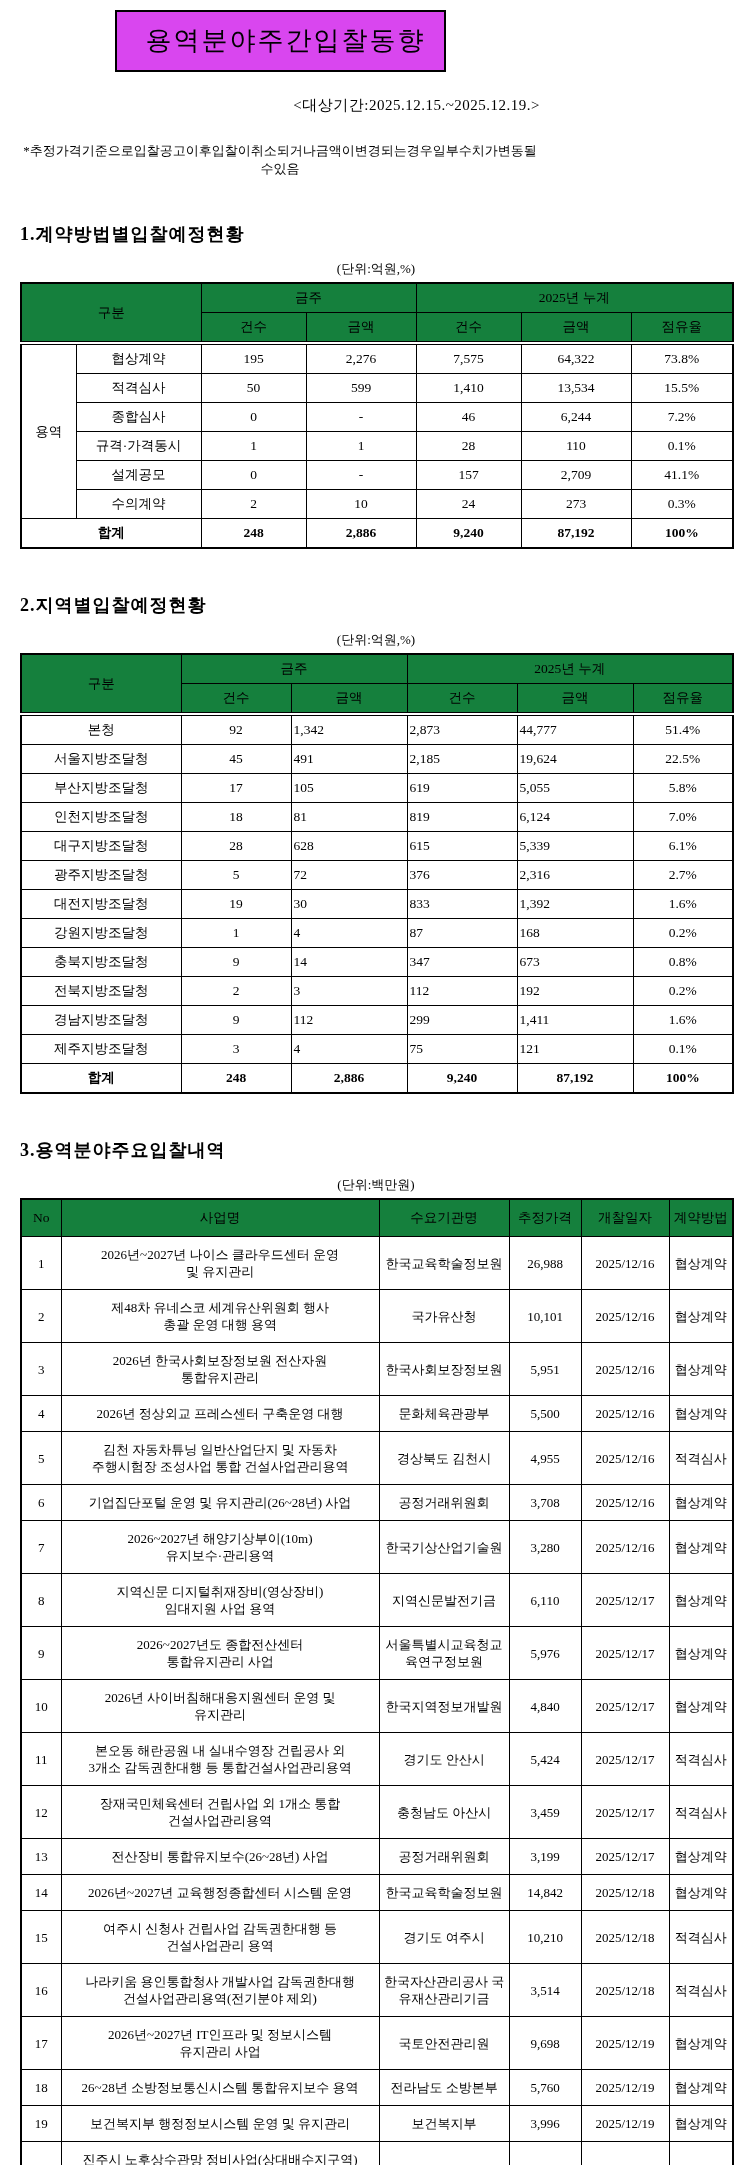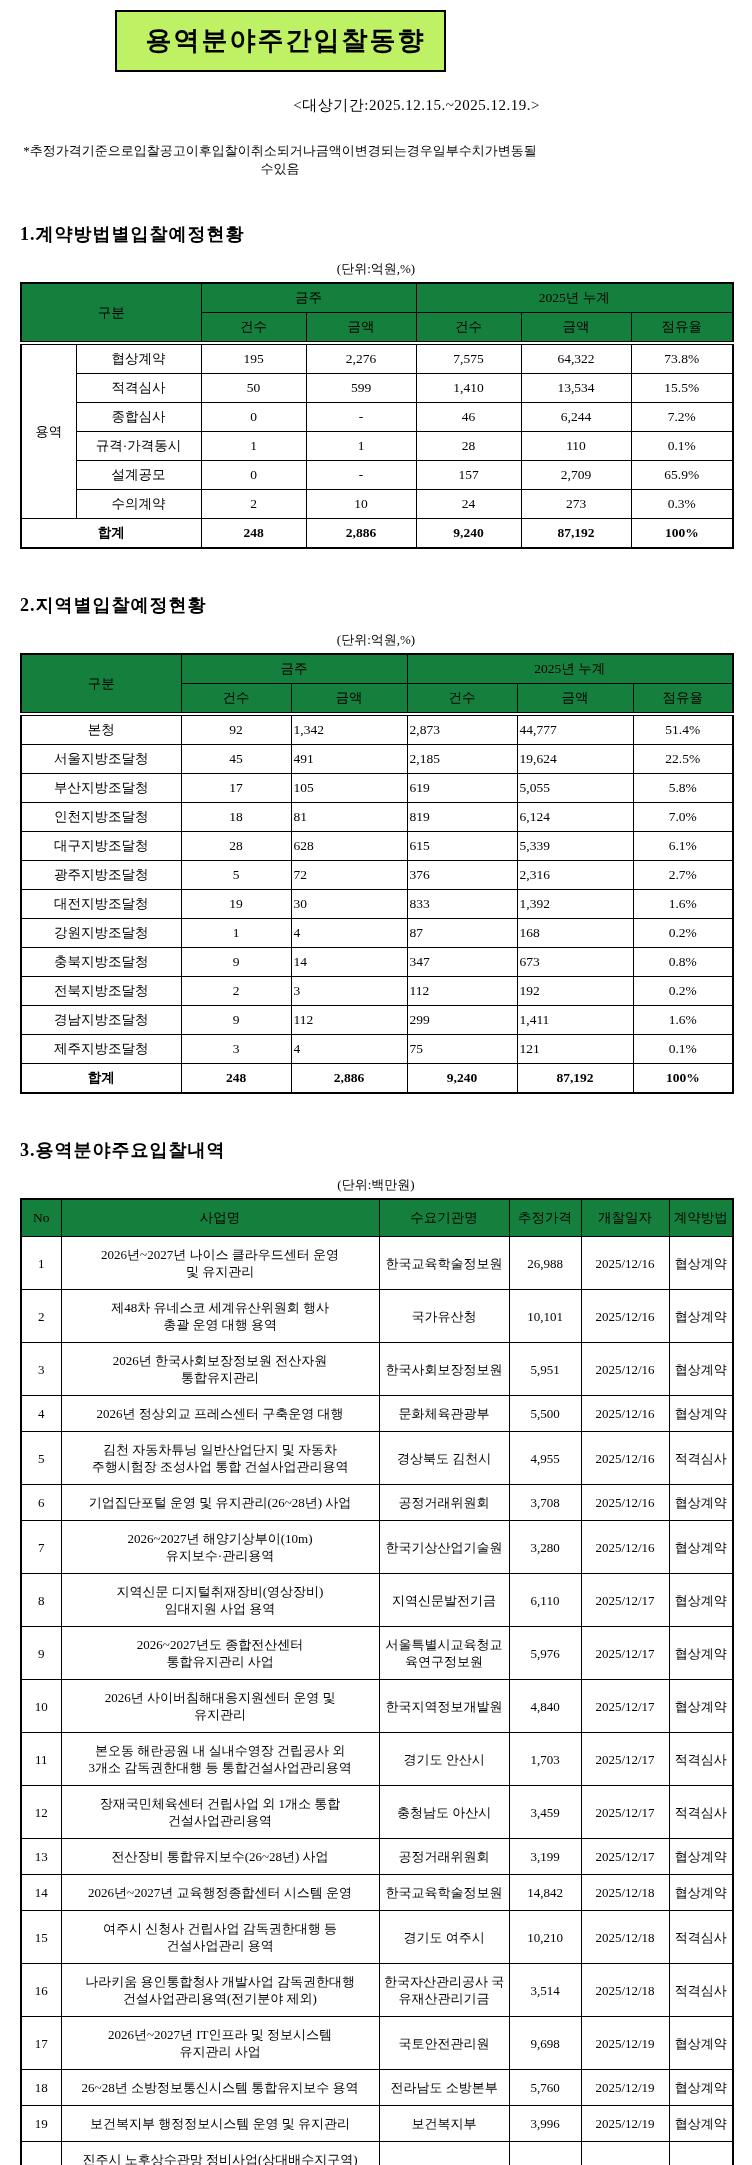--- a/index.html
+++ b/index.html
@@ -7,22 +7,22 @@
     width:752px;
     font-family:"Liberation Serif","DejaVu Serif",serif;
     color:#000;
   }
   .page { padding:10px 20px 30px 20px; }
 
   
   .head-block { width:520px; }
   .title-box {
     width:316px; margin:0 auto; border:2px solid #000;
-    text-align:center; font-size:26px; font-weight:bold;
-    letter-spacing:2px; padding:11px 0 12px 11px; background:#bef264;
+    text-align:center; font-size:26px; font-weight:normal;
+    letter-spacing:2px; padding:11px 0 12px 11px; background:#d946ef;
   }
   .period { text-align:right; font-size:15px; margin-top:24px; letter-spacing:0.5px; }
   .note   { text-align:center; font-size:13px; margin-top:27px; }
 
   .sec-heading { font-size:18px; font-weight:bold; letter-spacing:1px; margin:44px 0 0 0; }
   .unit { text-align:center; font-size:13px; margin:14px 0 4px 0; }
 
   table {
     border-collapse:collapse; table-layout:fixed; width:712px;
     border:2px solid #000; background:#fff;
@@ -113,21 +113,21 @@
           <td>28</td>
           <td>110</td>
           <td>0.1%</td>
         </tr>
         <tr>
           <td>설계공모</td>
           <td>0</td>
           <td>-</td>
           <td>157</td>
           <td>2,709</td>
-          <td>65.9%</td>
+          <td>41.1%</td>
         </tr>
         <tr>
           <td>수의계약</td>
           <td>2</td>
           <td>10</td>
           <td>24</td>
           <td>273</td>
           <td>0.3%</td>
         </tr>
       </tbody>
@@ -386,21 +386,21 @@
           <td>한국지역정보개발원</td>
           <td>4,840</td>
           <td>2025/12/17</td>
           <td>협상계약</td>
         </tr>
         <tr>
           <td>11</td>
           <td class="name-cell">본오동 해란공원 내 실내수영장 건립공사 외
 3개소 감독권한대행 등 통합건설사업관리용역</td>
           <td>경기도 안산시</td>
-          <td>1,703</td>
+          <td>5,424</td>
           <td>2025/12/17</td>
           <td>적격심사</td>
         </tr>
         <tr>
           <td>12</td>
           <td class="name-cell">장재국민체육센터 건립사업 외 1개소 통합
 건설사업관리용역</td>
           <td>충청남도 아산시</td>
           <td>3,459</td>
           <td>2025/12/17</td>

